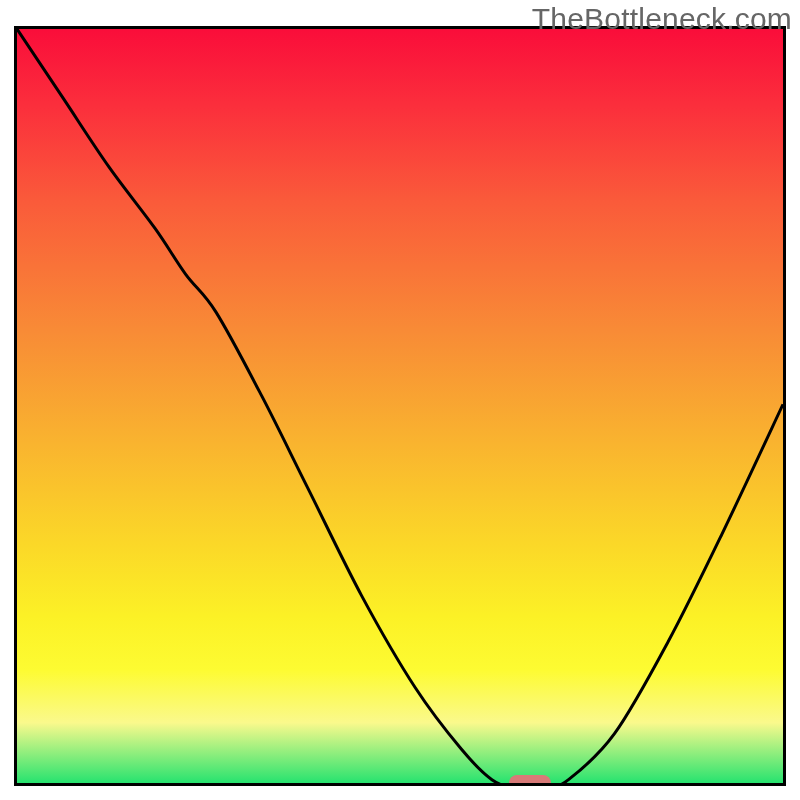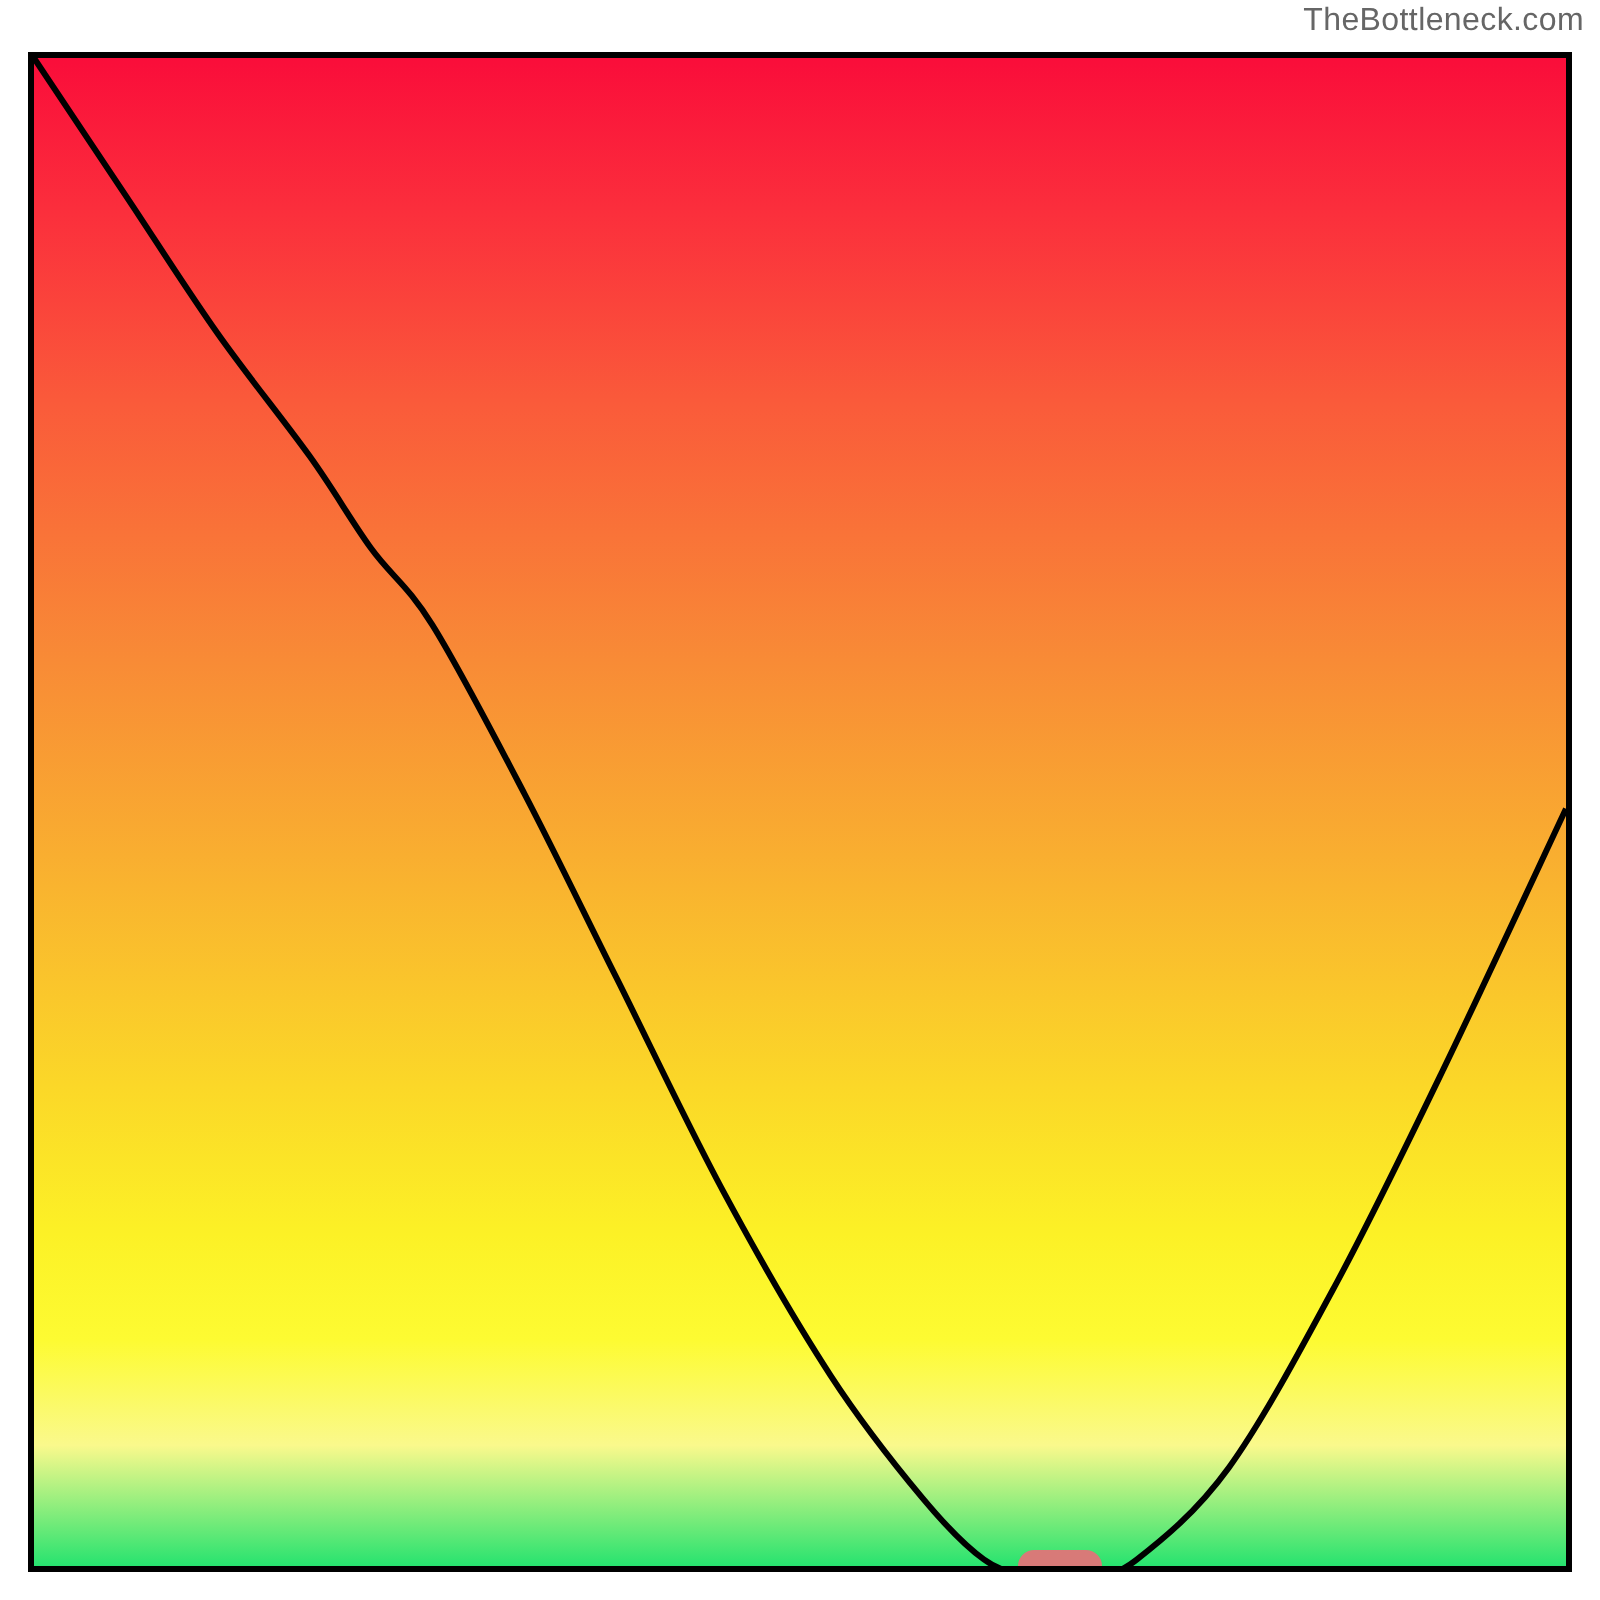--- a/index.html
+++ b/index.html
@@ -13,21 +13,21 @@
   .wrap {
     position: relative;
     width: 800px;
     height: 800px;
   }
   .watermark {
     position: absolute;
     top: 2px;
     right: 8px;
     color: #666666;
-    font-size: 16px;
+    font-size: 30px;
     font-weight: 500;
     letter-spacing: 0.2px;
     z-index: 20;
   }
   .frame {
     position: absolute;
     left: 14px;
     top: 26px;
     width: 772px;
     height: 760px;

